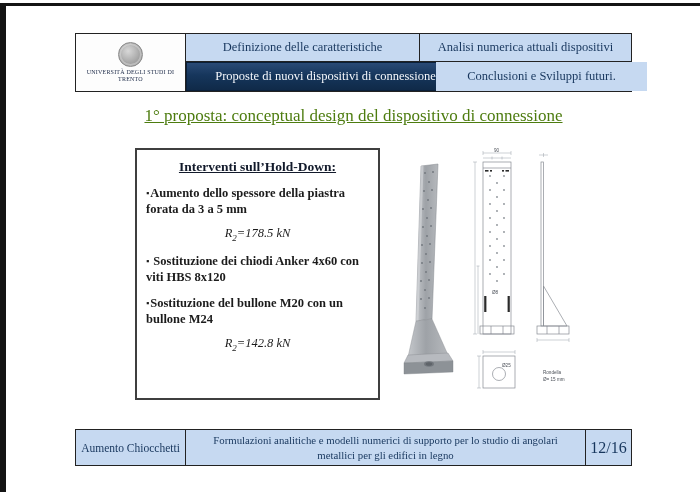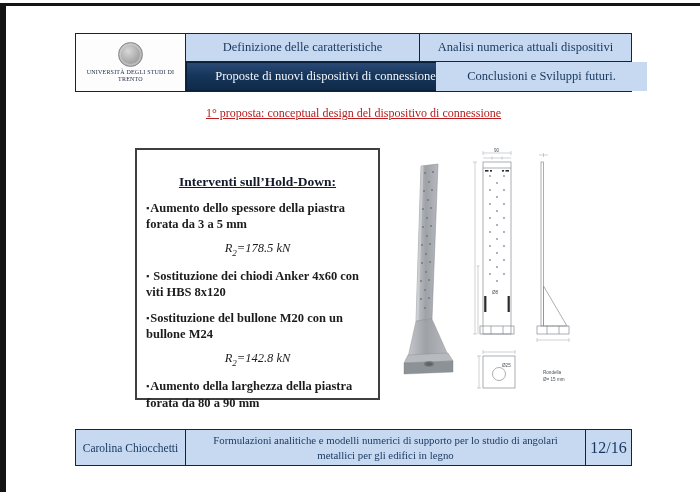--- a/index.html
+++ b/index.html
@@ -18,26 +18,26 @@
   .hcell{position:absolute;display:flex;align-items:center;justify-content:center;text-align:center;
          font-size:12.5px;box-sizing:border-box;background:#c6d9f1;color:#17365d;}
   .c-r1c2{left:110px;top:0;width:234px;height:28px;border-right:1px solid #222;border-bottom:1px solid #222;}
   .c-r1c3{left:344px;top:0;width:211px;height:28px;border-bottom:1px solid #222;}
   .c-r2c2{left:110px;top:28px;width:280px;height:29px;border-right:1px solid #222;
           background:linear-gradient(180deg,#2c4c78 0%,#16365c 45%,#0f2947 100%);color:#f4f7fc;
           box-shadow:inset 0 0 0 1px #0a1f38;}
   .c-r2c3{left:360px;top:28px;width:211px;height:29px;}
 
   
-  .title{position:absolute;left:75px;top:106px;width:557px;text-align:center;font-size:12px;
-         color:#b91c1c;text-decoration:underline;}
+  .title{position:absolute;left:75px;top:106px;width:557px;text-align:center;font-size:17px;
+         color:#4d7c0f;text-decoration:underline;}
 
   
   .ibox{position:absolute;left:135px;top:148px;width:245px;height:252px;border:2px solid #3f3f3f;
-        box-sizing:border-box;padding:20px 9px 0 9px;color:#1c1c1c;font-size:12.5px;line-height:1.3;}
+        box-sizing:border-box;padding:5px 9px 0 9px;color:#1c1c1c;font-size:12.5px;line-height:1.3;}
   .ibox h3{margin:3px 0 0 0;text-align:center;font-size:13.5px;font-weight:700;text-decoration:underline;color:#121a2b;}
   .b-item{margin-top:9px;font-weight:bold;}
   .marker{font-size:9px;vertical-align:1px;margin-right:1px;}
   .b-value{margin-top:8px;text-align:center;font-style:italic;}
   .b-value sub{font-size:9px;}
 
   
   .fig3d{position:absolute;left:400px;top:161px;width:58px;height:226px;}
   .figdraw{position:absolute;left:447px;top:146px;width:132px;height:252px;}
   .figdraw text{font-family:"Liberation Sans",sans-serif;}
@@ -90,23 +90,20 @@
       <span>R</span><sub>2</sub><span>=178.5 kN</span>
     </div>
     <div class="b-item">
       <span class="marker">▪</span> <span>Sostituzione dei chiodi Anker 4x60 con viti HBS 8x120</span>
     </div>
     <div class="b-item">
       <span class="marker">▪</span><span>Sostituzione del bullone M20 con un bullone M24</span>
     </div>
     <div class="b-value">
       <span>R</span><sub>2</sub><span>=142.8 kN</span>
-    </div>
-    <div class="b-item">
-      <span class="marker">▪</span><span>Aumento della larghezza della piastra forata da 80 a 90 mm</span>
     </div>
   </div>
 
   <svg class="fig3d" viewBox="0 0 58 226" xmlns="http://www.w3.org/2000/svg">
     <defs>
       <linearGradient id="g1" x1="0" y1="0" x2="1" y2="0">
         <stop offset="0" stop-color="#c4c7cb"></stop>
           <stop offset="0.45" stop-color="#9ea2a7"></stop>
           <stop offset="1" stop-color="#b6b9bd"></stop>
       </linearGradient>
@@ -235,21 +232,21 @@
       <text x="47" y="5.5">90</text>
       <text x="45" y="148">Ø8</text>
       <text x="55" y="221">Ø25</text>
       <text x="96" y="228">Rondella</text>
       <text x="96" y="234.5">Ø= 15 mm</text>
     </g>
   </svg>
 
   <div class="ftr">
     <div class="fcell f-author">
-      <span>Carolina Chiocchetti</span>
+      <span>Aumento Chiocchetti</span>
     </div>
     <div class="fcell f-caption">
       <span>Formulazioni analitiche e modelli numerici di supporto per lo studio di angolari metallici per gli edifici in legno</span>
     </div>
     <div class="fcell f-page">
       <span>12/16</span>
     </div>
   </div>
 </div>
 

